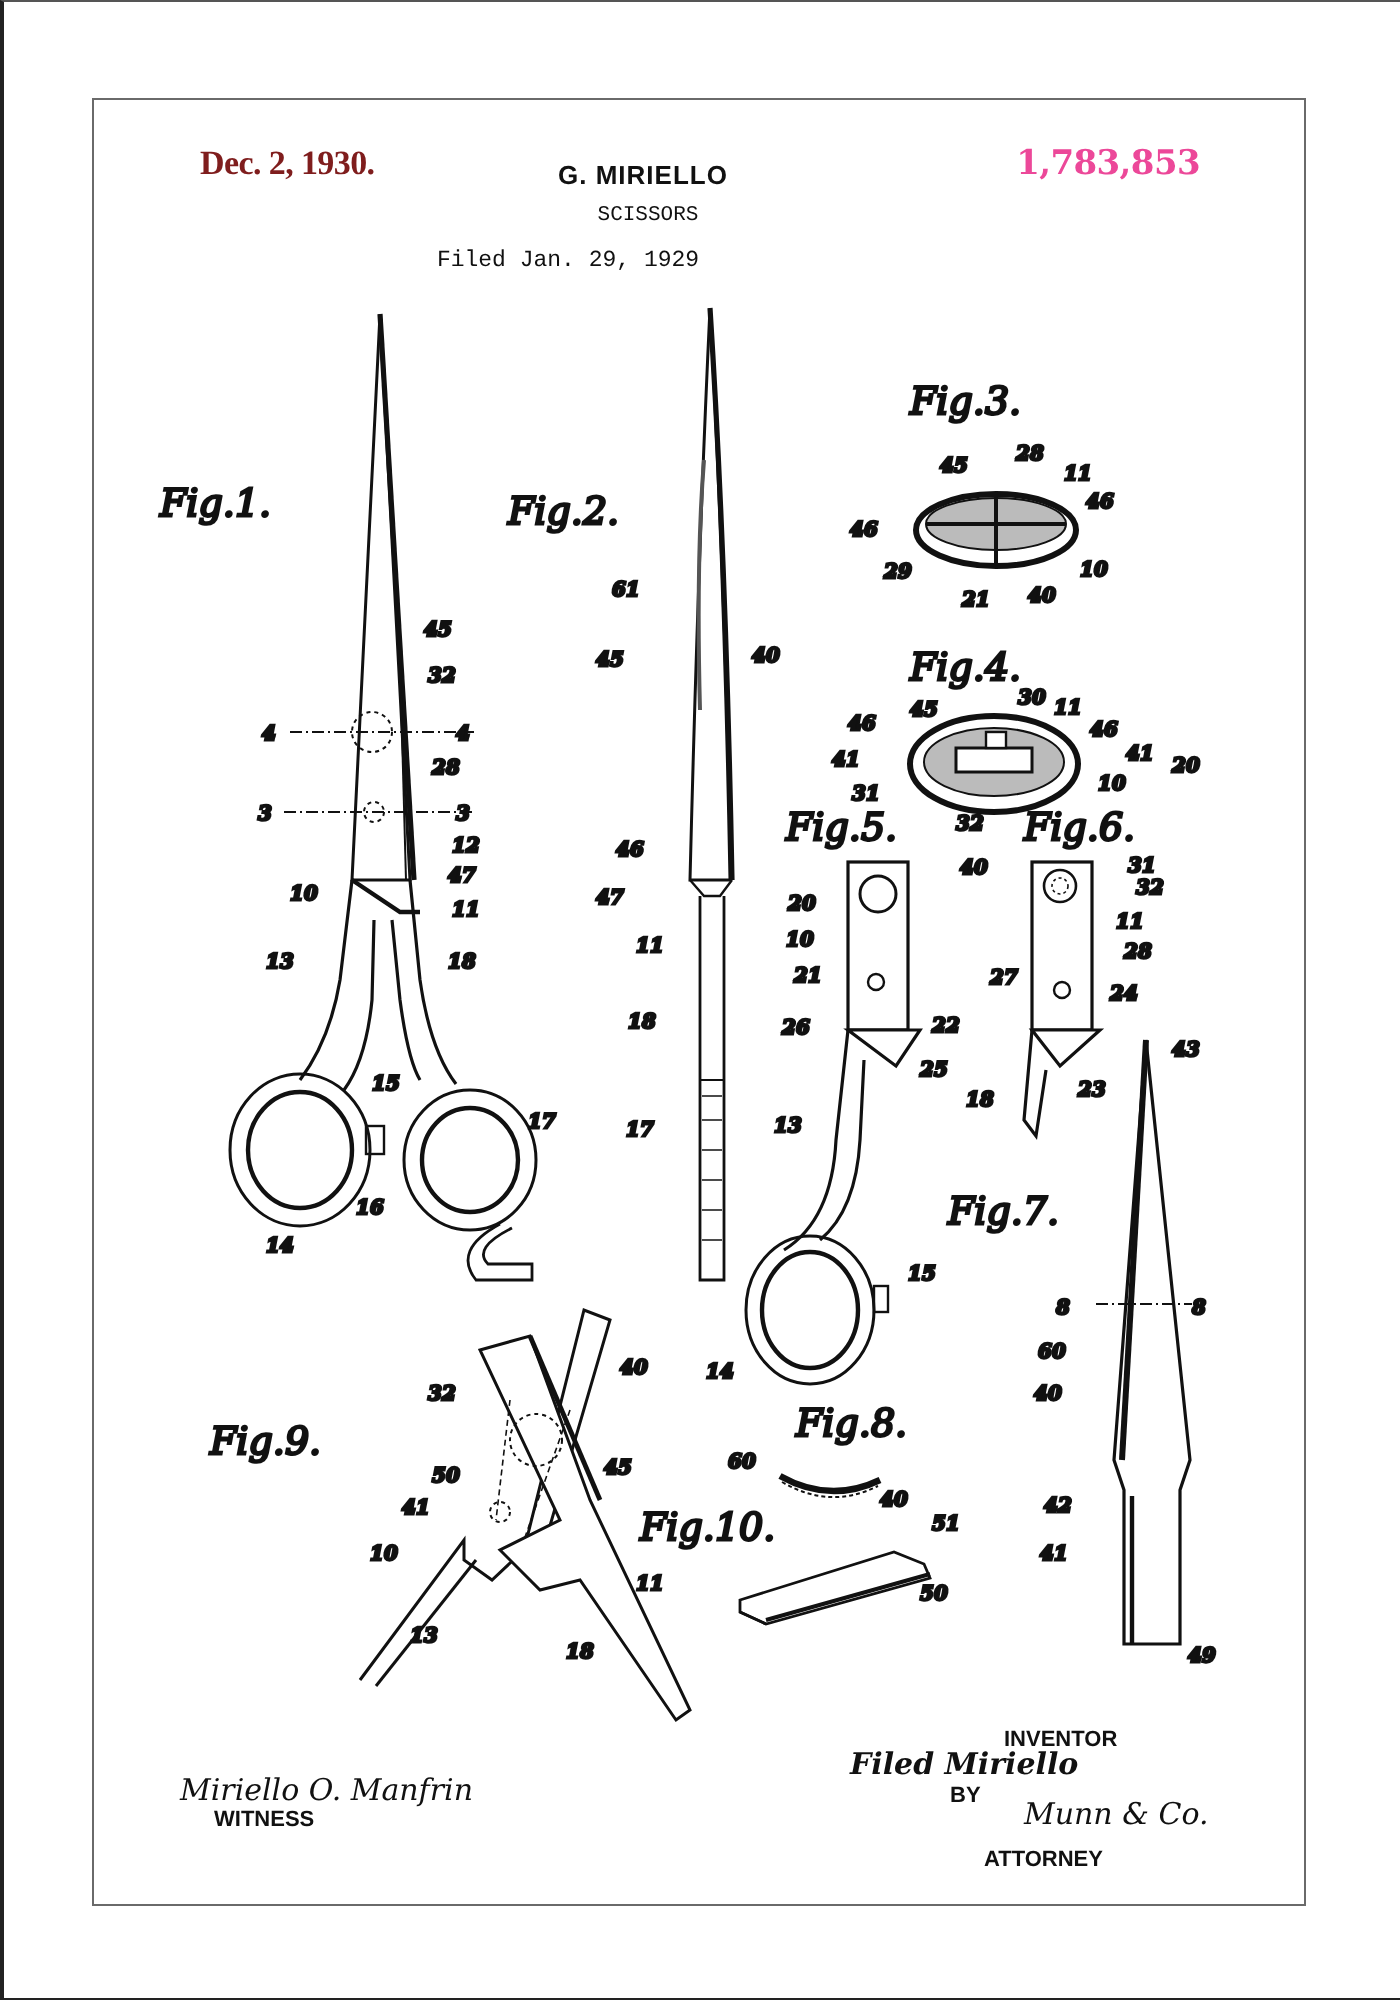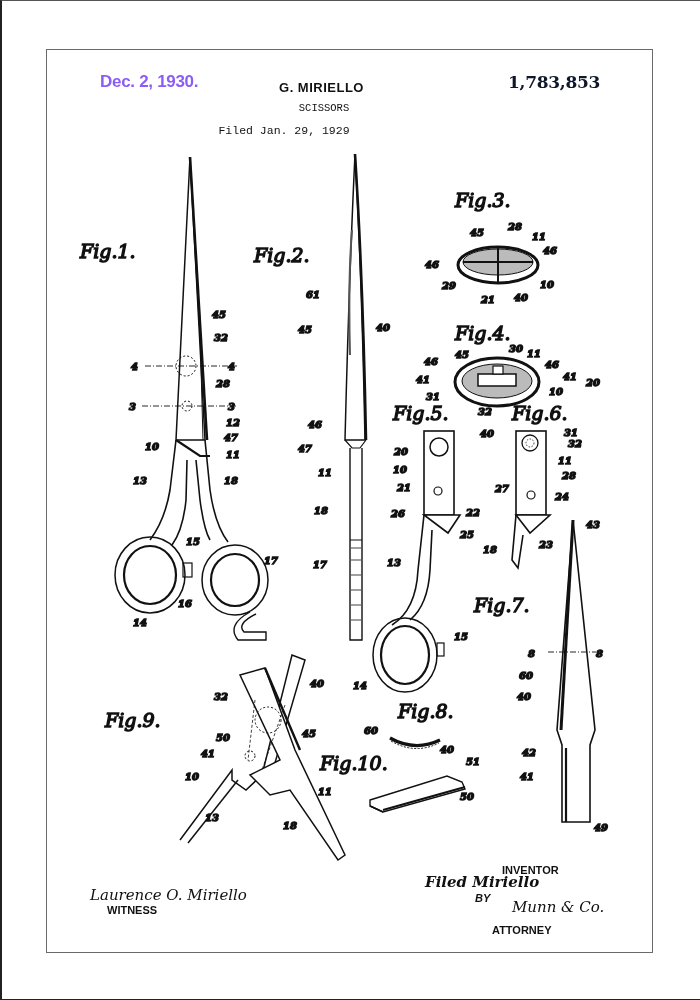--- a/index.html
+++ b/index.html
@@ -1,20 +1,20 @@
 <!DOCTYPE html>
 <html><head>
 <meta charset="utf-8">
 <style>
   html,body{margin:0;padding:0;background:#fff;}
   body{width:700px;height:1000px;position:relative;overflow:hidden;}
   .page{position:absolute;left:0;top:0;width:698px;height:998px;border-left:2px solid #222;border-top:1px solid #555;border-bottom:2px solid #222;border-right:1px solid #888;background:#fff;}
   .frame{position:absolute;left:46px;top:49px;width:605px;height:902px;border:1.5px solid #6a6a6a;background:#fff;}
-  .hdr-date{position:absolute;left:100px;top:72px;font-family:Liberation Sans, sans-serif;font-weight:bold;font-size:17px;color:#8b5cf6;letter-spacing:-0.3px;}
-  .hdr-num{position:absolute;right:100px;top:72px;font-family:"DejaVu Serif",serif;font-weight:bold;font-size:17px;color:#0f172a;letter-spacing:-0.3px;}
+  .hdr-date{position:absolute;left:100px;top:72px;font-family:Liberation Serif, serif;font-weight:bold;font-size:17px;color:#7f1d1d;letter-spacing:-0.3px;}
+  .hdr-num{position:absolute;right:100px;top:72px;font-family:"DejaVu Serif",serif;font-weight:bold;font-size:17px;color:#ec4899;letter-spacing:-0.3px;}
   .hdr-name{position:absolute;left:0;width:643px;top:80px;text-align:center;font-family:"Liberation Sans",sans-serif;font-size:13px;font-weight:bold;color:#111;letter-spacing:0.5px;}
   .hdr-title{position:absolute;left:0;width:648px;top:102px;text-align:center;font-family:"Liberation Mono",monospace;font-size:10.5px;color:#111;}
   .hdr-filed{position:absolute;left:0;width:568px;top:124px;text-align:center;font-family:"Liberation Mono",monospace;font-size:11.5px;color:#111;}
   svg.draw{position:absolute;left:0;top:0;width:700px;height:1000px;}
   .fig{font-family:"DejaVu Serif",serif;font-style:italic;font-size:19px;fill:#111;}
   .ref{font-family:"DejaVu Serif",serif;font-style:italic;font-weight:bold;font-size:10px;fill:#111;}
   .sig-label{position:absolute;font-family:"Liberation Sans",sans-serif;font-weight:bold;font-size:11px;color:#111;}
   .sig-script{position:absolute;font-family:"DejaVu Serif",serif;font-style:italic;font-size:15px;color:#111;}
 </style>
 </head>
@@ -220,19 +220,19 @@
     <text class="fig" x="320" y="770">Fig.10.</text>
     <path d="M370 800 L447 776 L462 782 L465 789 L383 812 L370 806 Z" fill="#fff" stroke-width="1.4"></path>
     <path d="M370 806 L383 812" stroke-width="1.4"></path>
     <path d="M383 810 L465 787" stroke-width="2"></path>
     <text class="ref" x="466" y="765">51</text>
     <text class="ref" x="460" y="800">50</text>
   </g>
 </svg>
 
 <div class="sig-label" style="left:107px;top:873px;margin-top:31px;">WITNESS</div>
-<div class="sig-script" style="left:90px;top:886px;">Laurence O. Miriello</div>
+<div class="sig-script" style="left:90px;top:886px;">Miriello O. Manfrin</div>
 
 <div class="sig-label" style="left:502px;top:864px;">INVENTOR</div>
 <div class="sig-script" style="left:425px;top:873px;font-weight:bold;">Filed Miriello</div>
-<div class="sig-label" style="left:475px;top:892px;font-style:italic;">BY</div>
+<div class="sig-label" style="left:475px;top:892px;">BY</div>
 <div class="sig-script" style="left:512px;top:898px;">Munn &amp; Co.</div>
 <div class="sig-label" style="left:492px;top:924px;">ATTORNEY</div>
 
 </body></html>

